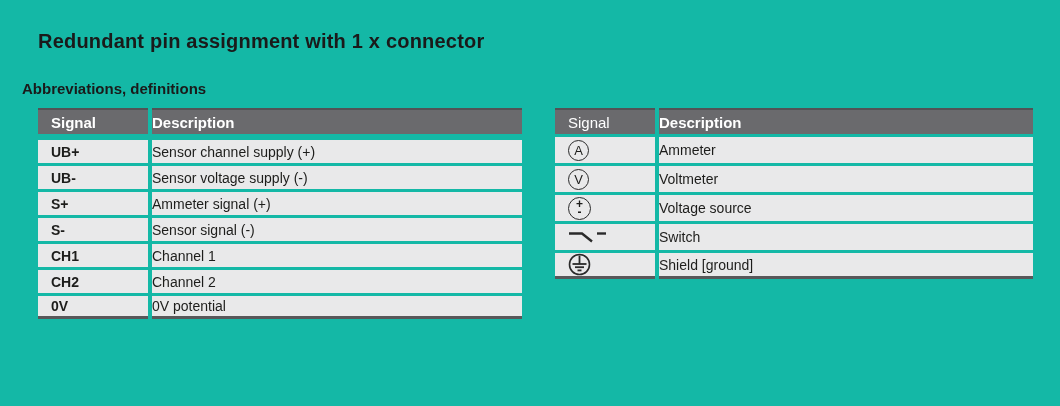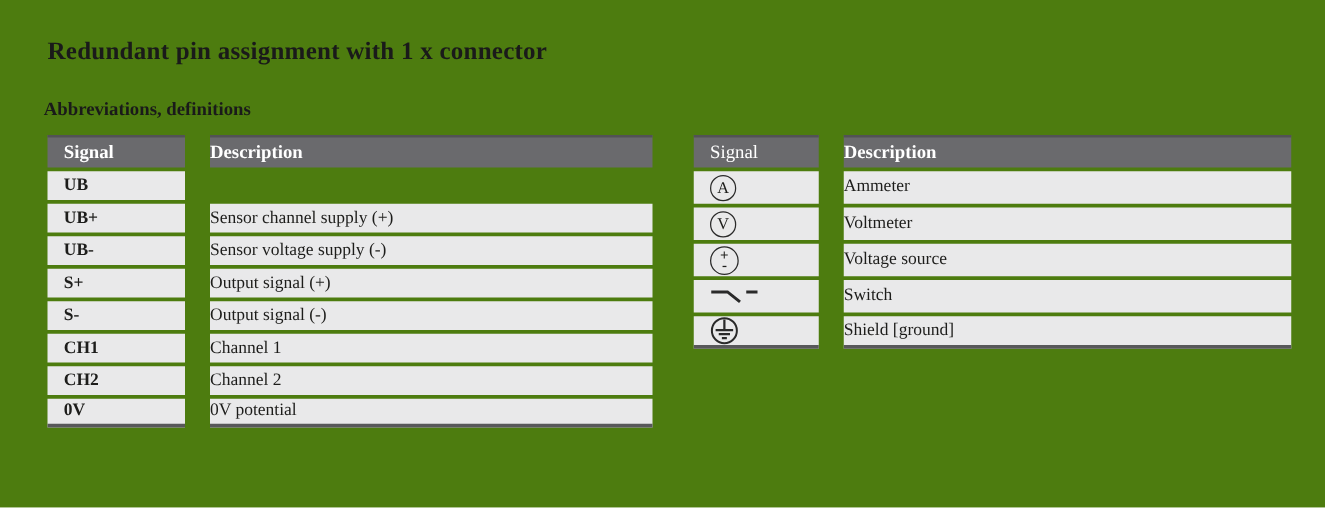--- a/index.html
+++ b/index.html
@@ -1,31 +1,31 @@
 <!DOCTYPE html>
 <html><head>
 <meta charset="utf-8">
 <style>
   html,body { margin:0; padding:0; background:#ffffff; }
   .page {
-    position:relative; width:1060px; height:406px; background:#4d7c0f;
-    font-family:Liberation Serif, serif; color:#1d1d1b; overflow:hidden;
+    position:relative; width:1060px; height:406px; background:#14b8a6;
+    font-family:Liberation Sans, sans-serif; color:#1d1d1b; overflow:hidden;
   }
   .title {
     position:absolute; left:38px; top:30px;
     font-size:20px; font-weight:bold; letter-spacing:0.2px; color:#1a1a1a;
   }
   .subtitle {
-    position:absolute; left:35px; top:80px;
+    position:absolute; left:22px; top:80px;
     font-size:15px; font-weight:bold; color:#1a1a1a;
   }
   .dtable { position:absolute; top:108px; display:flex; flex-direction:column; }
   .t-left  { left:38px;  width:484px; }
   .t-right { left:555px; width:478px; }
-  .hrow, .row { display:flex; column-gap:20px; }
+  .hrow, .row { display:flex; column-gap:4px; }
   .row { margin-top:3px; }
   .hcell {
     background:#6a6a6d; border-top:2px solid #525255;
     color:#ffffff; font-weight:bold; font-size:15px;
     height:26px; display:flex; align-items:center; box-sizing:border-box;
   }
   .cell {
     background:#e9e9ea; font-size:14px;
     display:flex; align-items:center; box-sizing:border-box;
   }
@@ -55,37 +55,36 @@
 
   <div class="title">Redundant pin assignment with 1 x connector</div>
   <div class="subtitle">Abbreviations, definitions</div>
 
   <div class="dtable t-left">
     <div class="hrow">
       <div class="hcell c-sig">Signal</div>
       <div class="hcell c-desc">Description</div>
     </div>
     <div class="row">
-      <div class="cell c-sig">UB</div>
     </div>
     <div class="row">
       <div class="cell c-sig">UB+</div>
       <div class="cell c-desc">Sensor channel supply (+)</div>
     </div>
     <div class="row">
       <div class="cell c-sig">UB-</div>
       <div class="cell c-desc">Sensor voltage supply (-)</div>
     </div>
     <div class="row">
       <div class="cell c-sig">S+</div>
-      <div class="cell c-desc">Output signal (+)</div>
+      <div class="cell c-desc">Ammeter signal (+)</div>
     </div>
     <div class="row">
       <div class="cell c-sig">S-</div>
-      <div class="cell c-desc">Output signal (-)</div>
+      <div class="cell c-desc">Sensor signal (-)</div>
     </div>
     <div class="row">
       <div class="cell c-sig">CH1</div>
       <div class="cell c-desc">Channel 1</div>
     </div>
     <div class="row">
       <div class="cell c-sig">CH2</div>
       <div class="cell c-desc">Channel 2</div>
     </div>
     <div class="row last">

